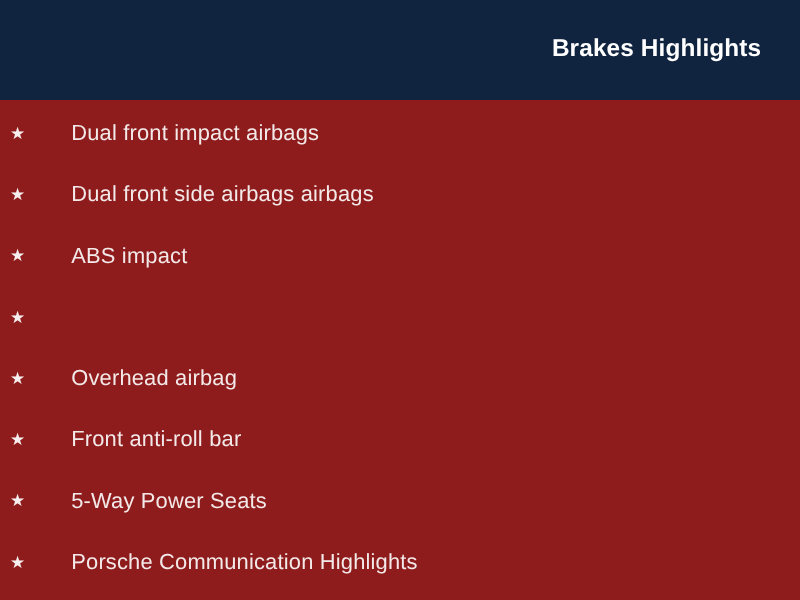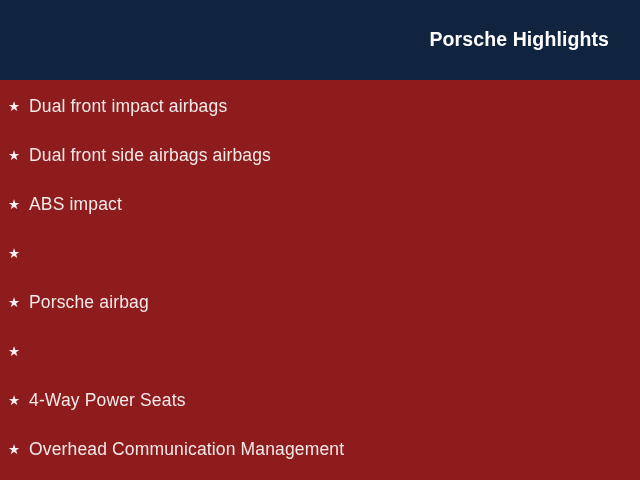--- a/index.html
+++ b/index.html
@@ -89,29 +89,30 @@
     text-align: left;
   }
 
   .highlight-label {
     color: #f3e9e9;
     font-size: 17.5px;
     font-weight: 400;
     line-height: 1.15;
     letter-spacing: 0.15px;
     white-space: nowrap;
+    margin-left: 28px;
   }
 </style>
 </head>
 <body>
 
 <div class="slide">
 
   <div class="header">
-    <div class="header-title">Porsche Highlights</div>
+    <div class="header-title">Brakes Highlights</div>
   </div>
 
   <div class="body-panel">
     <ul class="highlights-list">
 
       <li class="highlight-item">
         <span class="bullet-star">★</span>
         <span class="highlight-label">Dual front impact airbags</span>
       </li>
 
@@ -124,33 +125,34 @@
         <span class="bullet-star">★</span>
         <span class="highlight-label">ABS impact</span>
       </li>
 
       <li class="highlight-item">
         <span class="bullet-star">★</span>
       </li>
 
       <li class="highlight-item">
         <span class="bullet-star">★</span>
-        <span class="highlight-label">Porsche airbag</span>
+        <span class="highlight-label">Overhead airbag</span>
       </li>
 
       <li class="highlight-item">
         <span class="bullet-star">★</span>
+        <span class="highlight-label">Front anti-roll bar</span>
       </li>
 
       <li class="highlight-item">
         <span class="bullet-star">★</span>
-        <span class="highlight-label">4-Way Power Seats</span>
+        <span class="highlight-label">5-Way Power Seats</span>
       </li>
 
       <li class="highlight-item">
         <span class="bullet-star">★</span>
-        <span class="highlight-label">Overhead Communication Management</span>
+        <span class="highlight-label">Porsche Communication Highlights</span>
       </li>
 
     </ul>
   </div>
 
 </div>
 
 </body></html>

